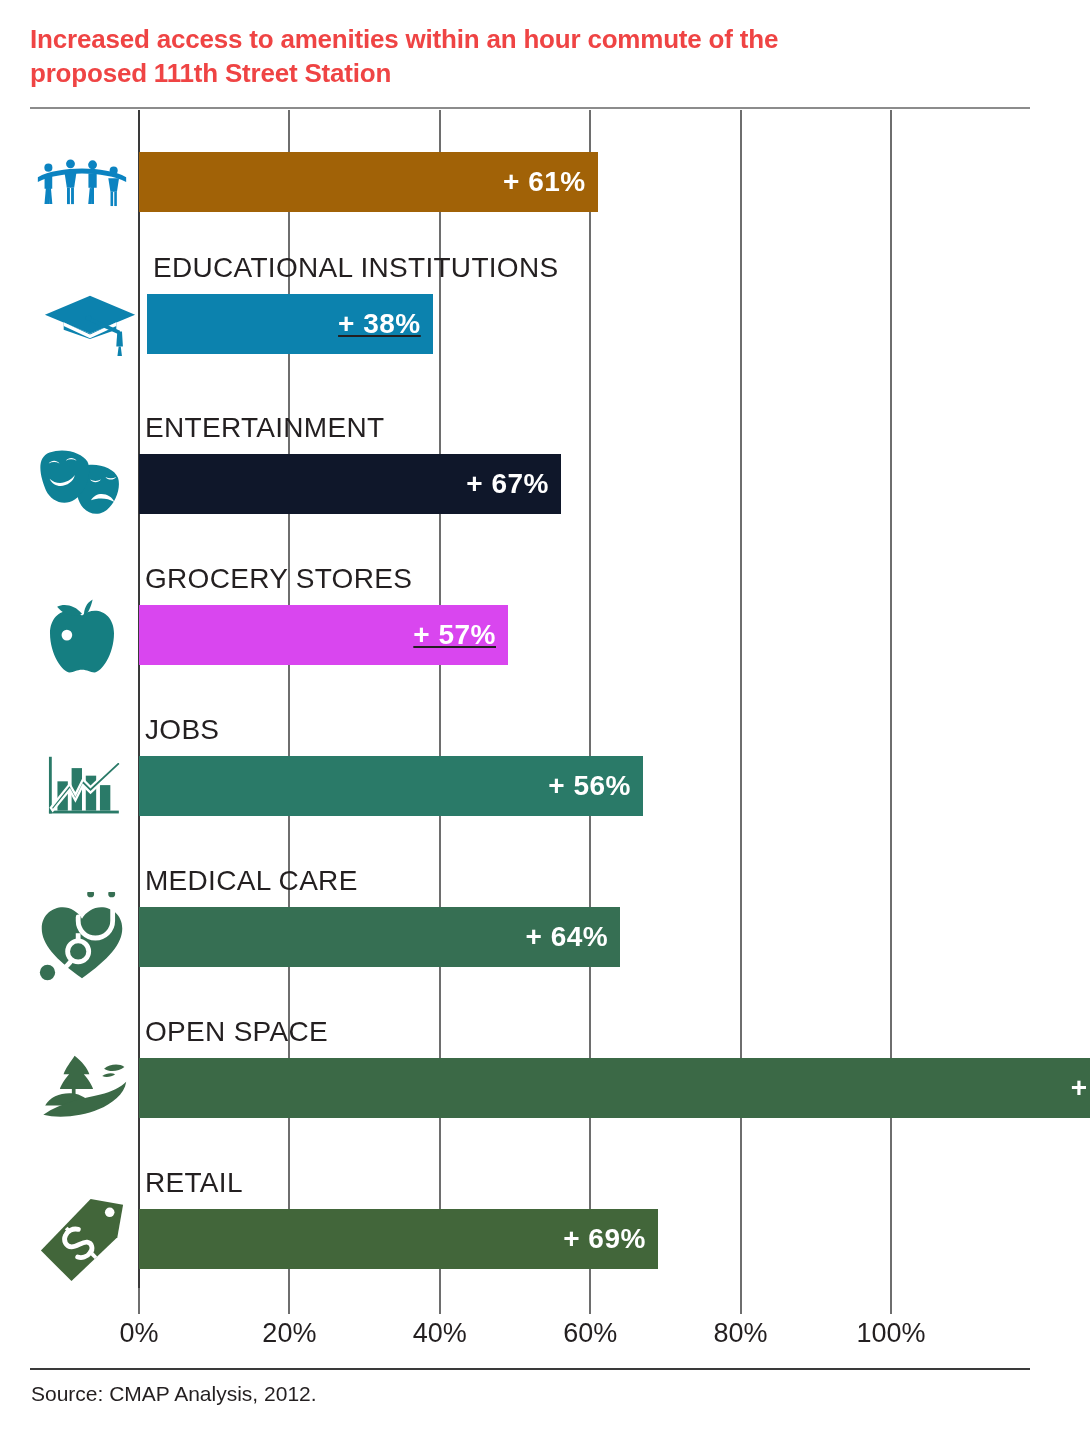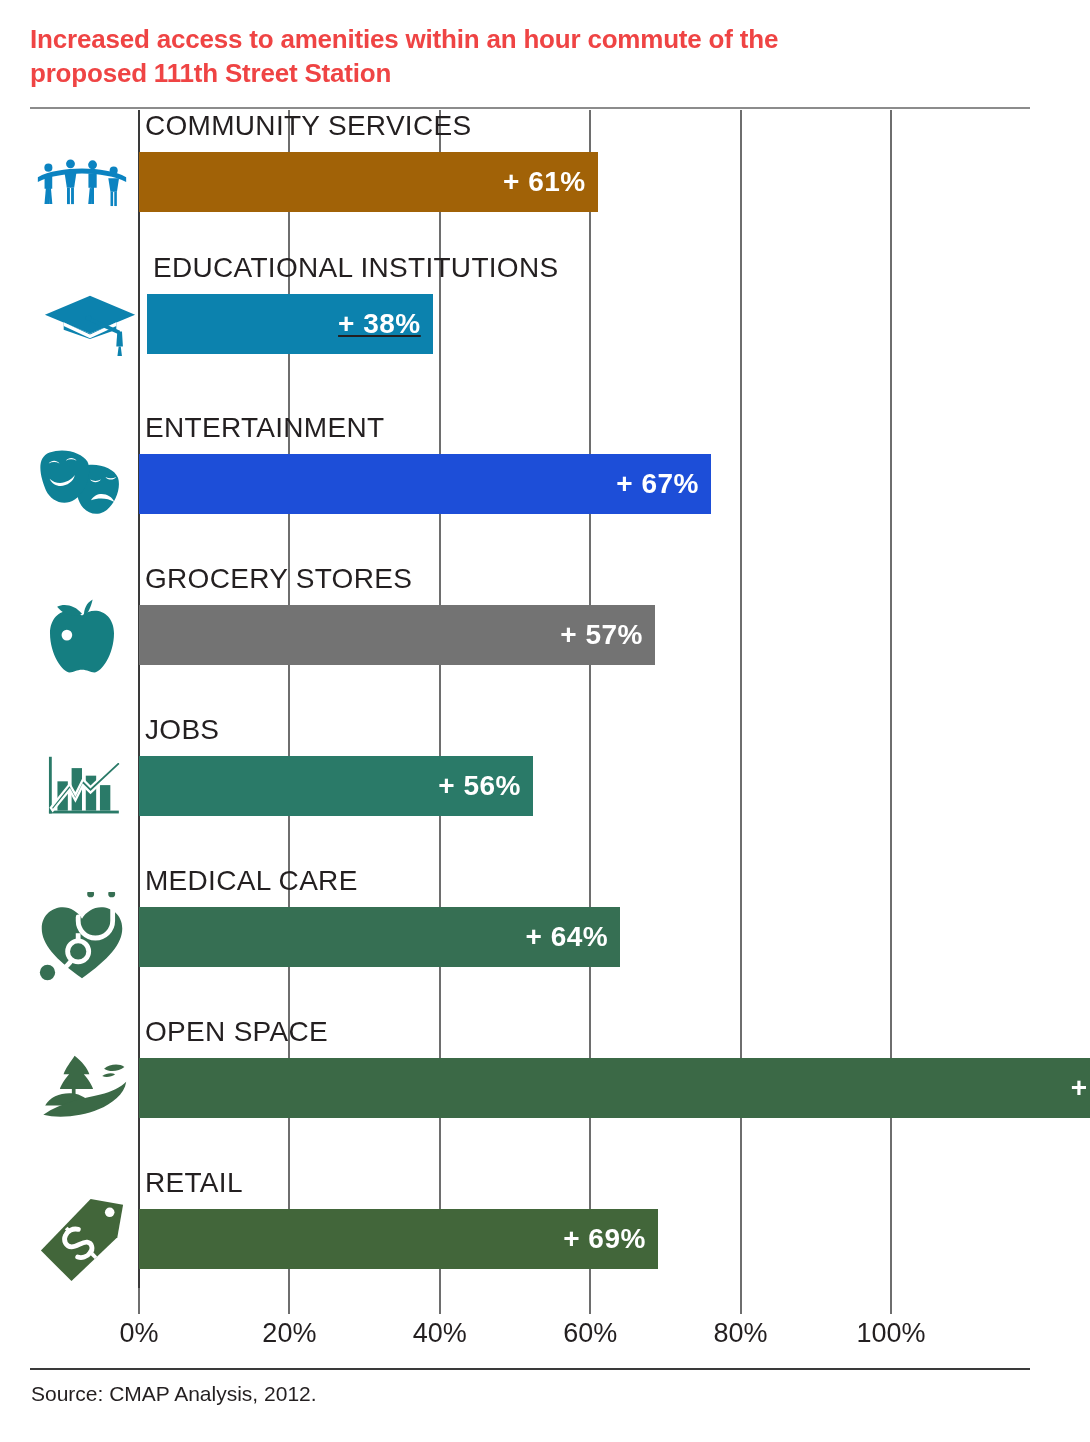--- a/index.html
+++ b/index.html
@@ -192,21 +192,20 @@
       <path d="M38.6 35 h3 v17 h-3 z"></path>
       <circle cx="61" cy="11" r="4.6"></circle>
       <path d="M56.7 20 h8.6 v15 h-2.8 v17 h-3 v-17 h-2.8 z"></path>
       <path d="M58.2 34 l-1.7 18 h3 l1.4 -14 z"></path>
       <circle cx="83" cy="17" r="4.2"></circle>
       <path d="M77.4 25 h11.2 l-2.2 14 h-6.8 z"></path>
       <path d="M79.7 39 h2.7 v15 h-2.7 z"></path>
       <path d="M83.6 39 h2.7 v15 h-2.7 z"></path>
     </svg>
         </div>
-        <div class="cat-label">COMMUNITY SERVICES</div>
         <div class="bar" style="width: 458.72px; background: #a16207;">
           <div class="bar-value">+ 61%</div>
         </div>
       </div>
       <div class="row" style="top: 142px; margin-left: 8px;">
         <div class="icon-cell">
     <svg viewBox="0 0 100 70" width="94" height="66" fill="#0c82ae">
       <path d="M50 4 L98 24 L50 44 L2 24 Z"></path>
       <path d="M22 32 L50 44 L50 50 L22 40 Z"></path>
       <path d="M50 44 L78 32 L78 40 L50 50 Z"></path>
@@ -229,52 +228,52 @@
       <path d="M14 4 c 16 -6 36 0 42 10 c 6 12 -2 34 -14 42 c -12 8 -26 2 -32 -10 C 4 32 -2 10 14 4 z"></path>
       <path d="M13 16 c 3 -4 9 -4 12 0 c -4 -2 -8 -2 -12 0 z" fill="#ffffff"></path>
       <path d="M32 13 c 3 -4 9 -4 12 0 c -4 -2 -8 -2 -12 0 z" fill="#ffffff"></path>
       <path d="M14 33 c 8 8 22 5 28 -4 c -2 12 -22 18 -28 4 z" fill="#ffffff"></path>
       <path d="M59 34 c 3 4 9 4 12 0 c -4 2 -8 2 -12 0 z" fill="#ffffff"></path>
       <path d="M76 31 c 3 4 9 4 12 0 c -4 2 -8 2 -12 0 z" fill="#ffffff"></path>
       <path d="M60 57 c 6 -11 22 -8 26 2 c -8 -5 -18 -5 -26 -2 z" fill="#ffffff"></path>
     </svg>
         </div>
         <div class="cat-label">ENTERTAINMENT</div>
-        <div class="bar" style="width: 572px; background: #1d4ed8;">
+        <div class="bar" style="width: 422px; background: #0f172a;">
           <div class="bar-value">+ 67%</div>
         </div>
       </div>
       <div class="row" style="top: 453px;">
         <div class="icon-cell">
     <svg viewBox="0 0 80 90" width="72" height="80" fill="#157e81">
       <path d="M40 22 c 14 -12 36 -4 36 20 c 0 24 -14 44 -22 44 c -5 0 -8 -3 -14 -3 c -6 0 -9 3 -14 3 c -8 0 -22 -20 -22 -44 c 0 -24 22 -32 36 -20 z"></path>
       <path d="M42 24 c 0 -10 3 -16 10 -20 c -2 8 -4 14 -10 20 z"></path>
       <path d="M40 20 c -8 -10 -20 -12 -28 -8 c 8 10 20 12 28 8 z"></path>
       <circle cx="23" cy="44" r="6" fill="#ffffff"></circle>
     </svg>
         </div>
         <div class="cat-label">GROCERY STORES</div>
-        <div class="bar" style="width: 516px; background: #737373;">
+        <div class="bar" style="width: 369px; background: #d946ef; text-decoration: underline;">
           <div class="bar-value">+ 57%</div>
         </div>
       </div>
       <div class="row" style="top: 604px;">
         <div class="icon-cell">
     <svg viewBox="0 0 90 72" width="86" height="68" fill="#2a7a68">
       <rect x="10" y="4" width="3" height="60"></rect>
       <rect x="10" y="61" width="74" height="3"></rect>
       <rect x="19" y="30" width="11" height="31"></rect>
       <rect x="34" y="16" width="11" height="45"></rect>
       <rect x="49" y="24" width="11" height="37"></rect>
       <rect x="64" y="34" width="11" height="27"></rect>
       <path d="M12 58 L32 33 L38 44 L46 28 L54 36 L84 8 L86 12 L54 42 L46 34 L38 50 L32 39 L14 61 Z" fill="#2a7a68" stroke="#ffffff" stroke-width="2.4"></path>
     </svg>
         </div>
         <div class="cat-label">JOBS</div>
-        <div class="bar" style="width: 394px; background: rgb(42, 122, 104);">
+        <div class="bar" style="width: 504px; background: rgb(42, 122, 104);">
           <div class="bar-value">+ 56%</div>
         </div>
       </div>
       <div class="row" style="top: 755px;">
         <div class="icon-cell">
     <svg viewBox="0 0 96 96" width="92" height="92" fill="#366f53">
       <path d="M48 90 C 20 70, 6 54, 6 38 C 6 24, 17 16, 28 16 c 8 0 16 5 20 12 c 4 -7 12 -12 20 -12 c 11 0 22 8 22 22 c 0 16 -14 32 -42 52 z"></path>
       <path d="M56 12 c 0 -8 6 -12 12 -12 c 6 0 12 4 12 12 v 18 c 0 10 -8 18 -18 18 c -10 0 -18 -8 -18 -18 v -4" fill="none" stroke="#ffffff" stroke-width="5" stroke-linecap="round"></path>
       <circle cx="57" cy="2" r="3.6"></circle>
       <circle cx="79" cy="2" r="3.6"></circle>

